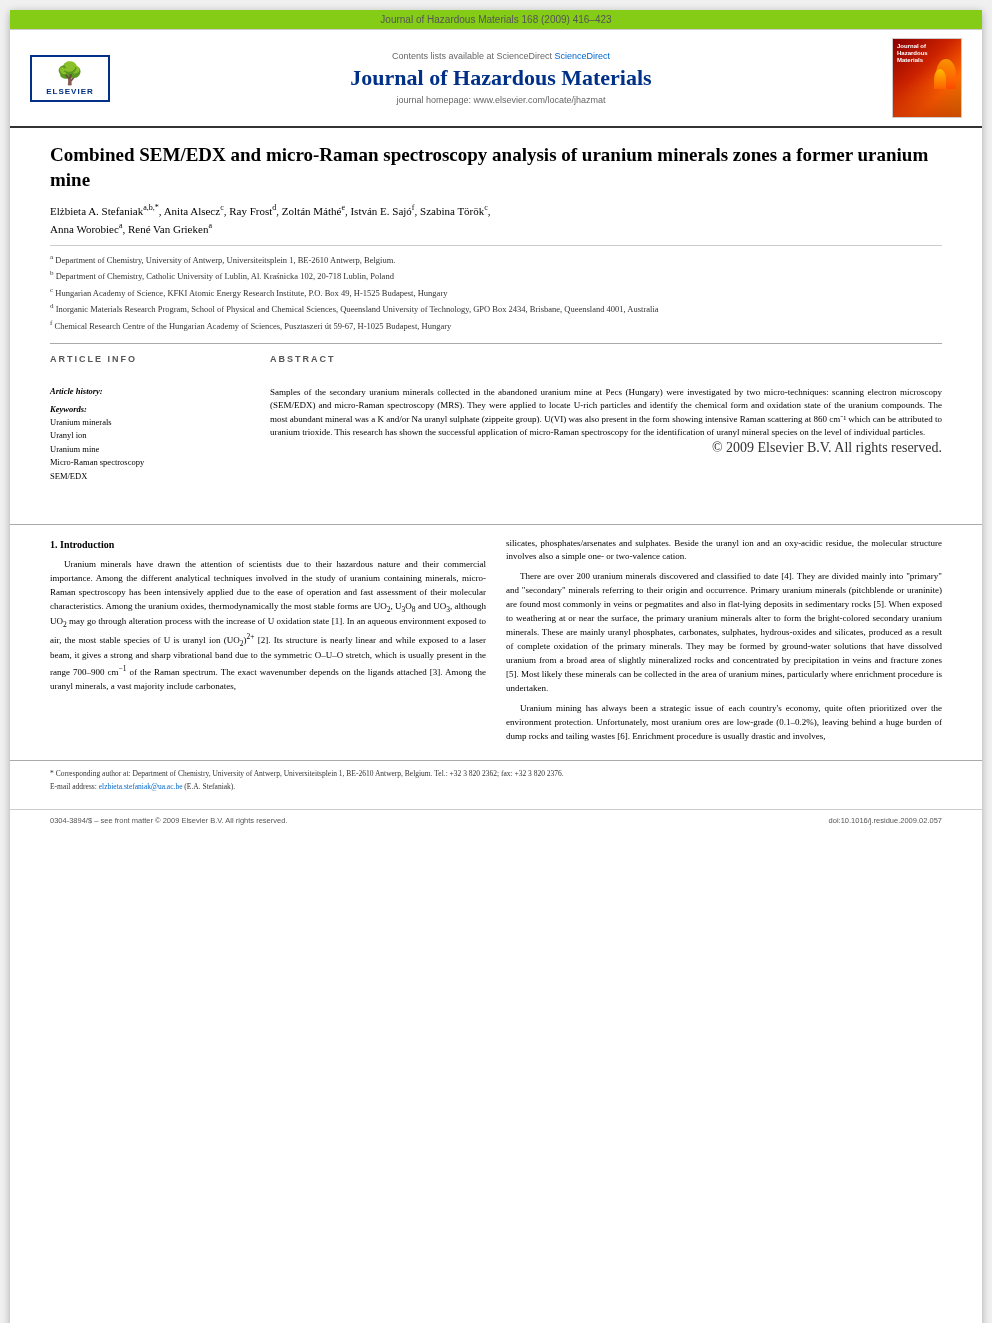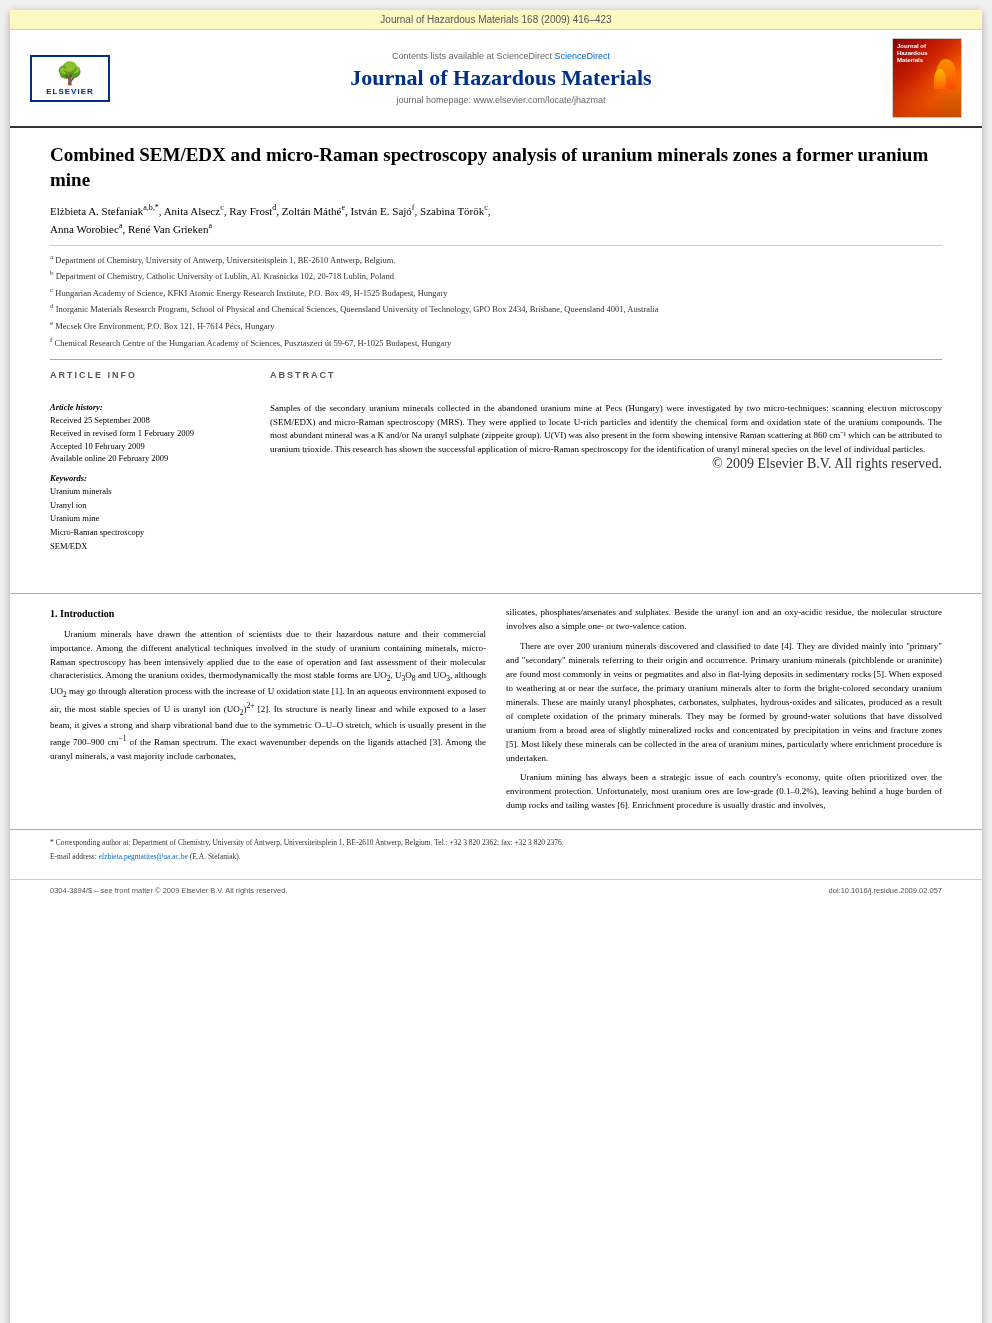--- a/index.html
+++ b/index.html
@@ -13,21 +13,21 @@
     .page {
       background: white;
       width: 992px;
       min-height: 1323px;
       padding: 0;
       position: relative;
       box-shadow: 0 2px 8px rgba(0,0,0,0.3);
     }
     
     .top-bar {
-      background: #fef9c3;
+      background: #84cc16;
       border-bottom: 1px solid #ccc;
       text-align: center;
       padding: 4px 0;
       font-size: 10px;
       color: #555;
       font-family: Arial, sans-serif;
     }
     
     .journal-header {
       display: flex;
@@ -288,37 +288,30 @@
     <div class="authors">
       Elżbieta A. Stefaniak<sup>a,b,*</sup>, Anita Alsecz<sup>c</sup>, Ray Frost<sup>d</sup>, Zoltán Máthé<sup>e</sup>, István E. Sajó<sup>f</sup>, Szabina Török<sup>c</sup>,<br>
       Anna Worobiec<sup>a</sup>, René Van Grieken<sup>a</sup>
     </div>
 
     <div class="affiliations">
       <p><sup>a</sup> Department of Chemistry, University of Antwerp, Universiteitsplein 1, BE-2610 Antwerp, Belgium.</p>
       <p><sup>b</sup> Department of Chemistry, Catholic University of Lublin, Al. Kraśnicka 102, 20-718 Lublin, Poland</p>
       <p><sup>c</sup> Hungarian Academy of Science, KFKI Atomic Energy Research Institute, P.O. Box 49, H-1525 Budapest, Hungary</p>
       <p><sup>d</sup> Inorganic Materials Research Program, School of Physical and Chemical Sciences, Queensland University of Technology, GPO Box 2434, Brisbane, Queensland 4001, Australia</p>
-      <p><sup>e</sup> Mecsek Ore Environment, P.O. Box 121, H-7614 Pécs, Hungary</p>
       <p><sup>f</sup> Chemical Research Centre of the Hungarian Academy of Sciences, Pusztaszeri út 59-67, H-1025 Budapest, Hungary</p>
     </div>
 
     <div class="article-info-section">
 
       <div class="article-info-left">
         <div class="section-label">ARTICLE INFO</div>
 
         <div class="info-subsection">
           <div class="info-subsection-title">Article history:</div>
-          <div class="info-subsection-content">
-            <span>Received 25 September 2008</span><br>
-            <span>Received in revised form 1 February 2009</span><br>
-            <span>Accepted 10 February 2009</span><br>
-            <span>Available online 20 February 2009</span>
-          </div>
         </div>
 
         <div class="info-subsection">
           <div class="info-subsection-title">Keywords:</div>
           <div class="keywords-list">
             <div>Uranium minerals</div>
             <div>Uranyl ion</div>
             <div>Uranium mine</div>
             <div>Micro-Raman spectroscopy</div>
             <div>SEM/EDX</div>
@@ -347,21 +340,21 @@
     <div class="col">
       <p class="no-indent">silicates, phosphates/arsenates and sulphates. Beside the uranyl ion and an oxy-acidic residue, the molecular structure involves also a simple one- or two-valence cation.</p>
       <p>There are over 200 uranium minerals discovered and classified to date [4]. They are divided mainly into "primary" and "secondary" minerals referring to their origin and occurrence. Primary uranium minerals (pitchblende or uraninite) are found most commonly in veins or pegmatites and also in flat-lying deposits in sedimentary rocks [5]. When exposed to weathering at or near the surface, the primary uranium minerals alter to form the bright-colored secondary uranium minerals. These are mainly uranyl phosphates, carbonates, sulphates, hydrous-oxides and silicates, produced as a result of complete oxidation of the primary minerals. They may be formed by ground-water solutions that have dissolved uranium from a broad area of slightly mineralized rocks and concentrated by precipitation in veins and fracture zones [5]. Most likely these minerals can be collected in the area of uranium mines, particularly where enrichment procedure is undertaken.</p>
       <p>Uranium mining has always been a strategic issue of each country's economy, quite often prioritized over the environment protection. Unfortunately, most uranium ores are low-grade (0.1–0.2%), leaving behind a huge burden of dump rocks and tailing wastes [6]. Enrichment procedure is usually drastic and involves,</p>
     </div>
 
   </div>
 
   <div class="footnote-section">
     <p>* Corresponding author at: Department of Chemistry, University of Antwerp, Universiteitsplein 1, BE-2610 Antwerp, Belgium. Tel.: +32 3 820 2362; fax: +32 3 820 2376.</p>
-    <p>E-mail address: <span style="color:#0066cc;">elzbieta.pegmatites@ua.ac.be</span> (E.A. Stefaniak).</p>
+    <p>E-mail address: <span style="color:#0066cc;">elzbieta.stefaniak@ua.ac.be</span> (E.A. Stefaniak).</p>
   </div>
 
   <div class="bottom-bar">
     <span>0304-3894/$ – see front matter © 2009 Elsevier B.V. All rights reserved.</span>
     <span>doi:10.1016/j.residue.2009.02.057</span>
   </div>
 
 </div>
 
 </body></html>

